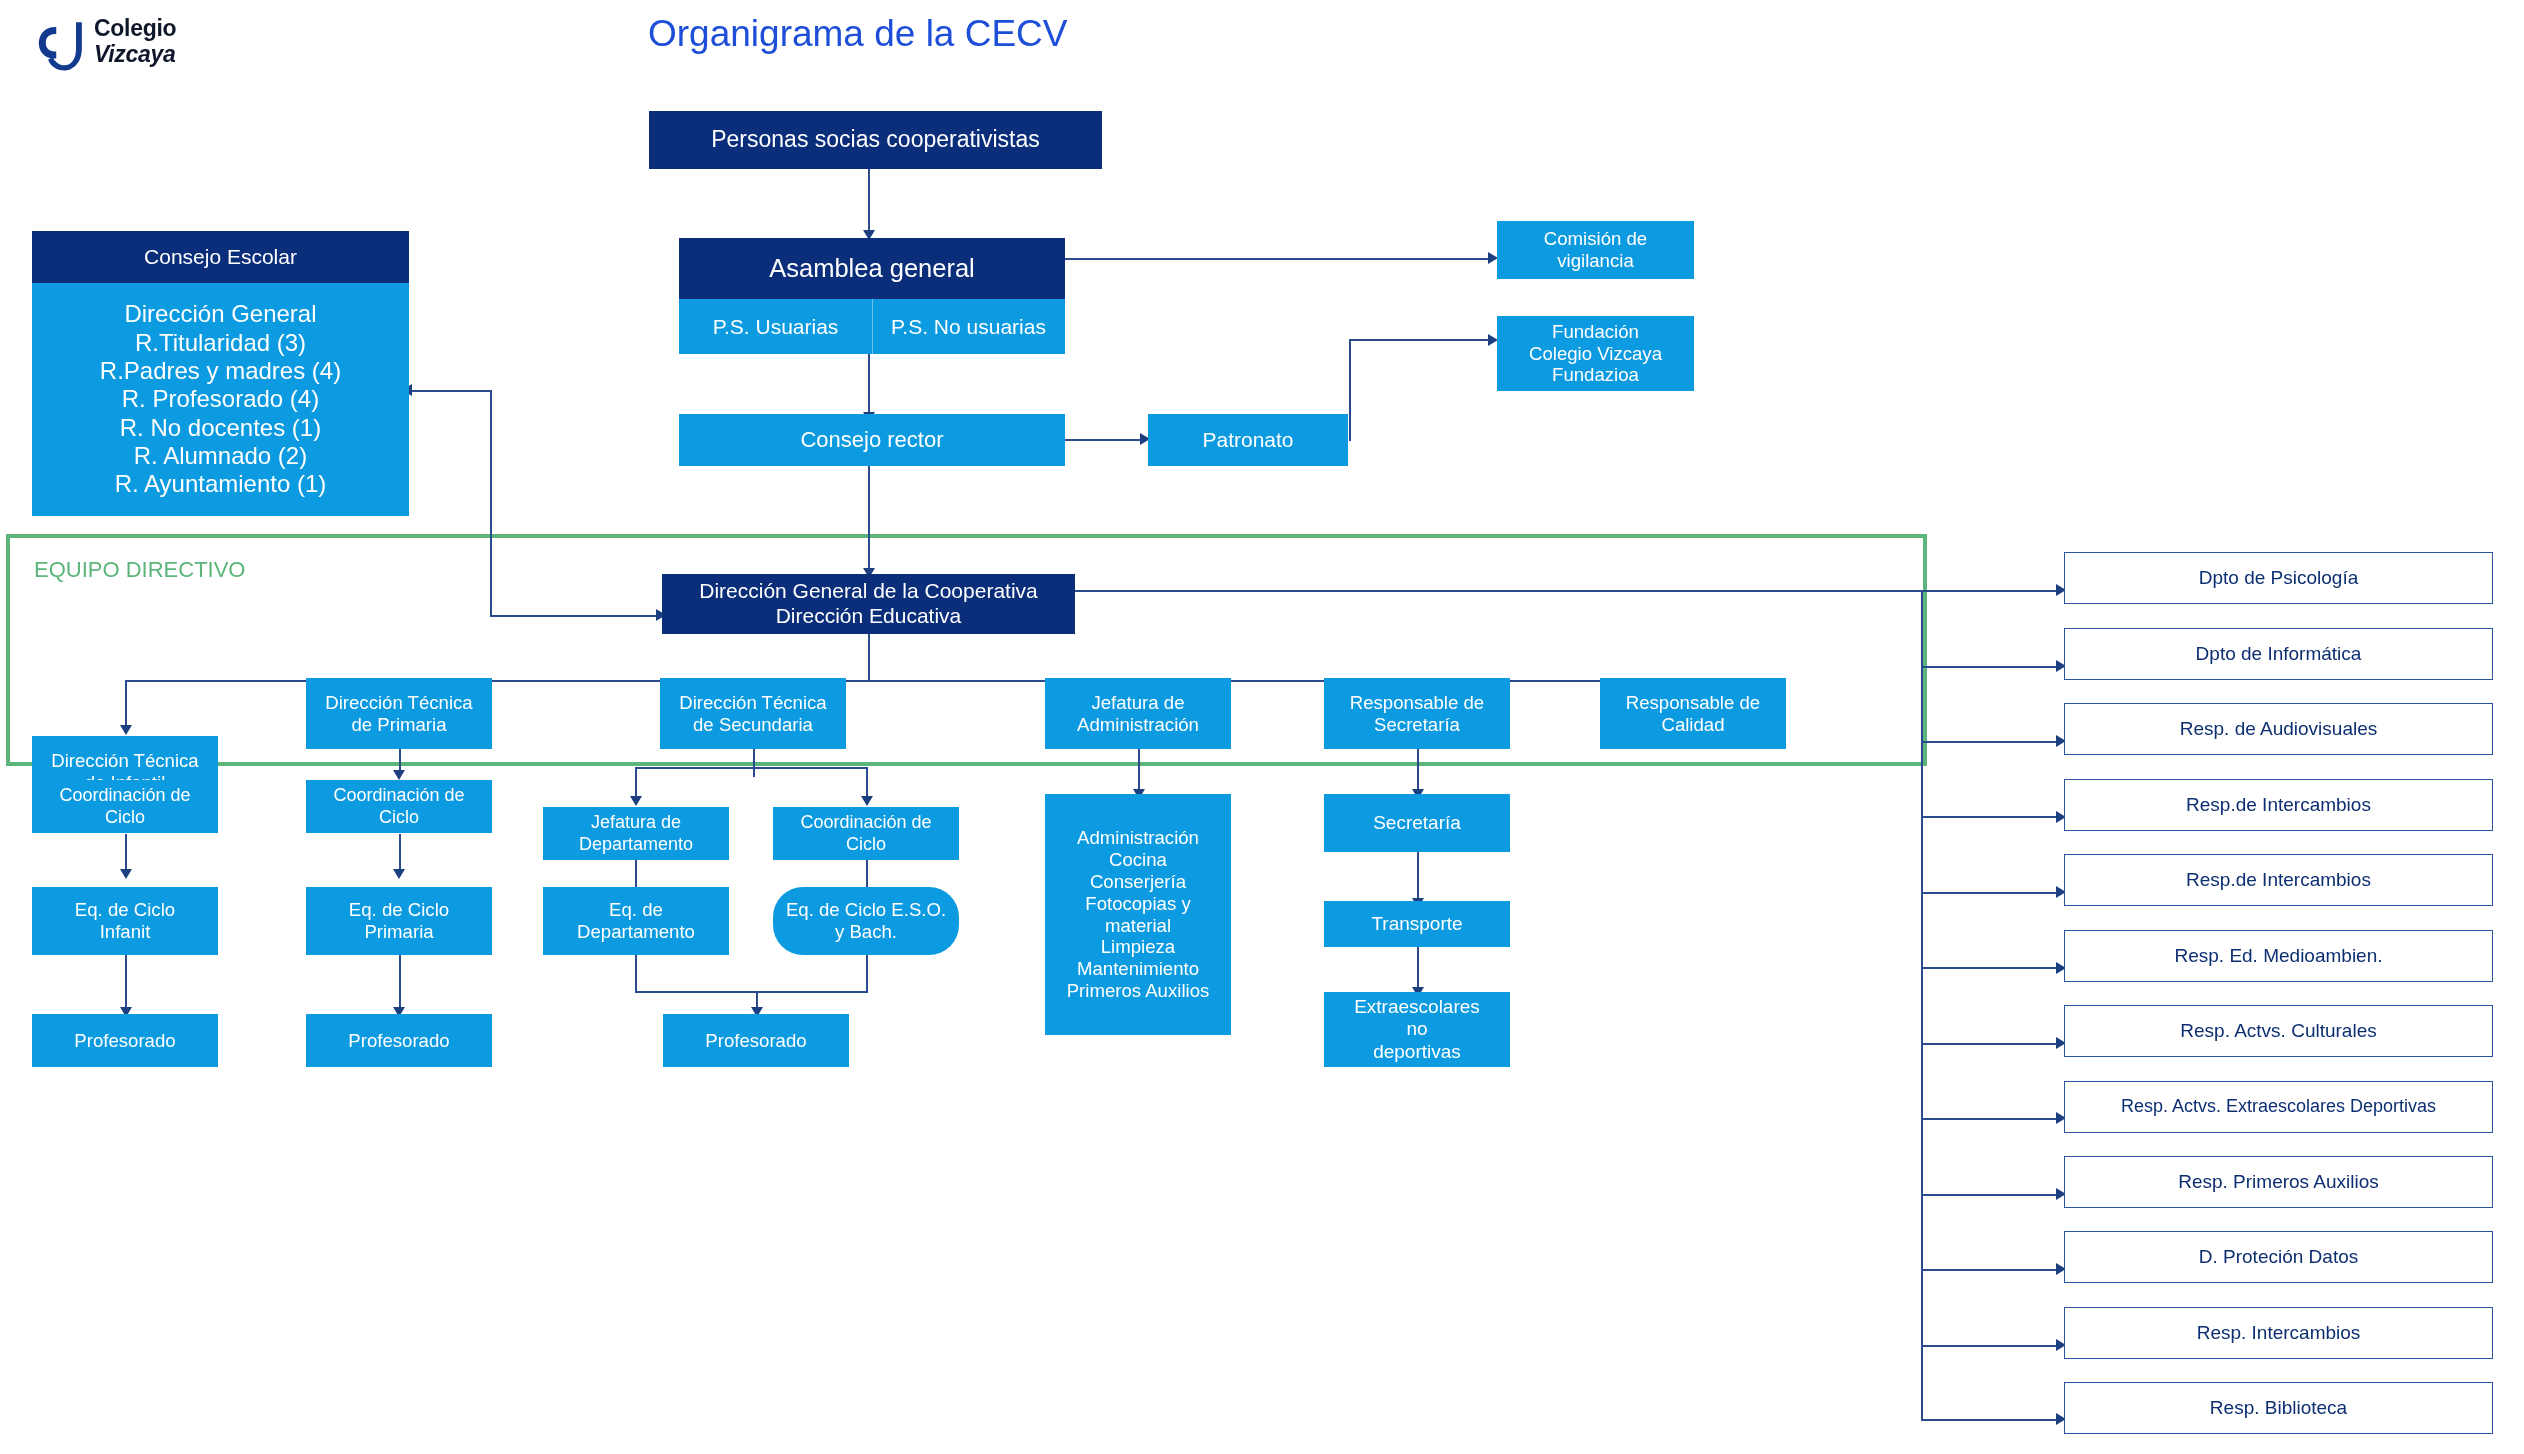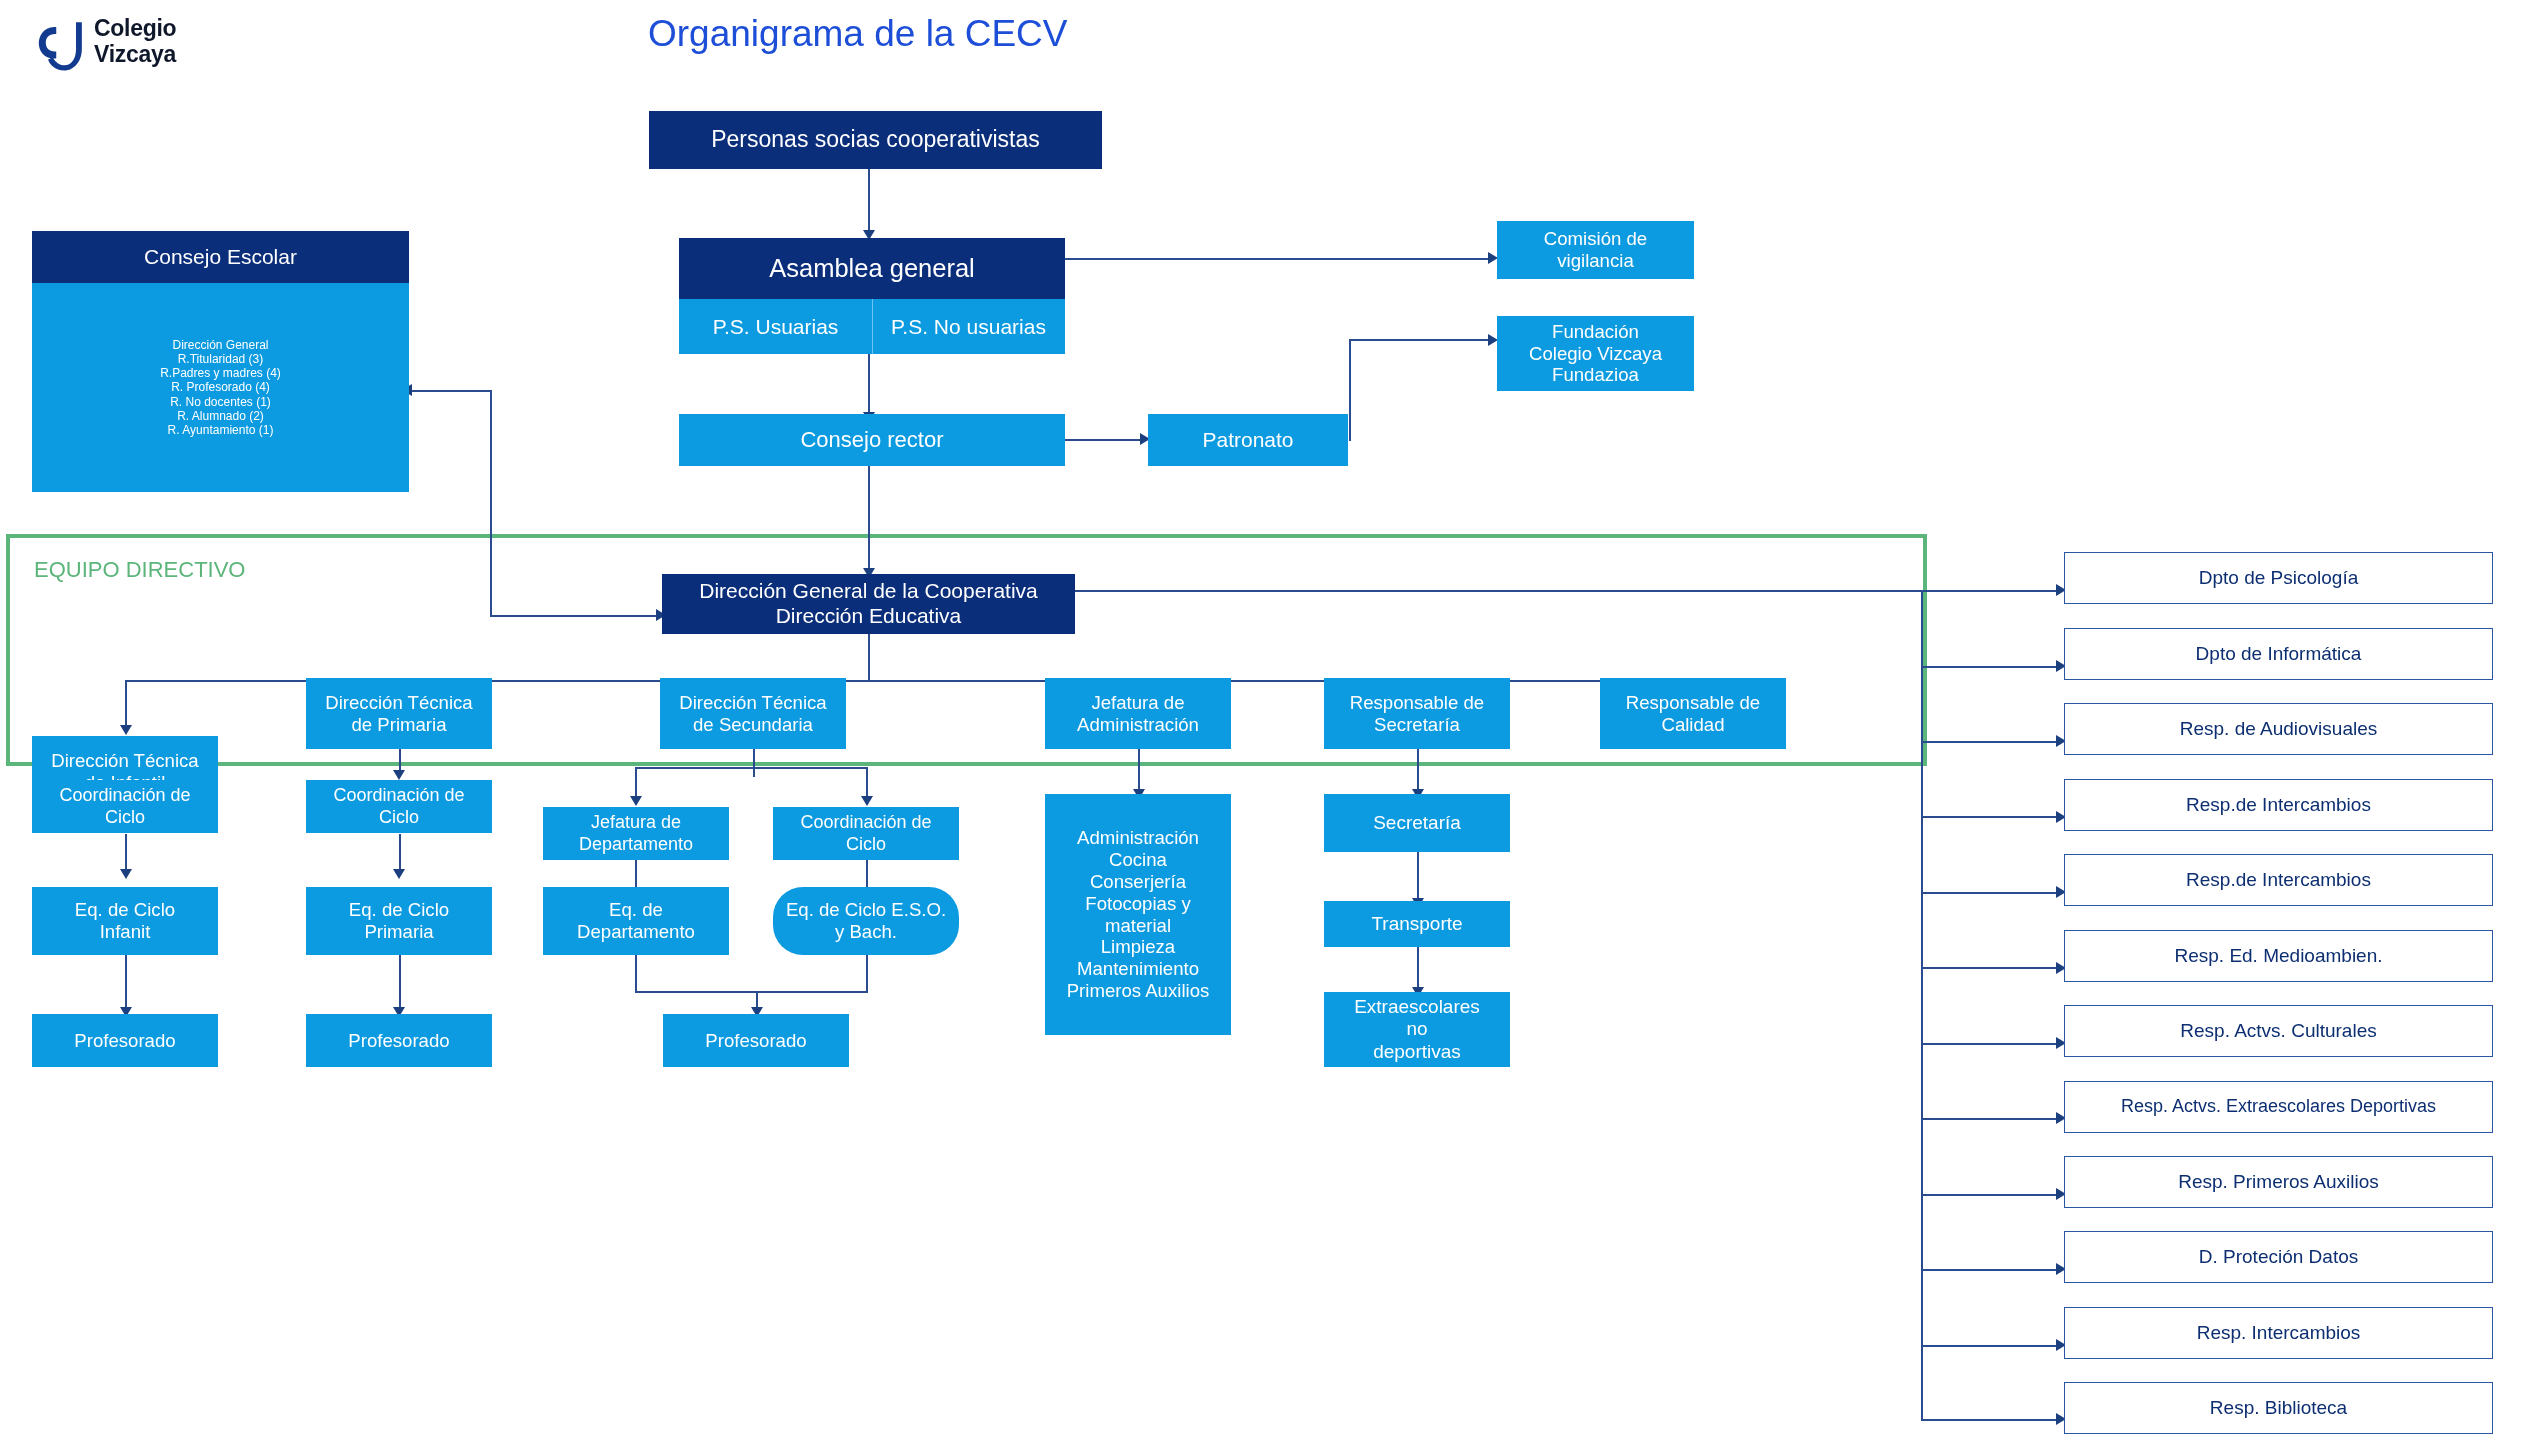--- a/index.html
+++ b/index.html
@@ -78,21 +78,21 @@
 <body>
 
 <div id="stage">
 
   <div class="logo" style="left:26px;top:12.8px;width:221px;height:64px;">
     <svg width="221" height="64" viewBox="0 0 380 110">
       <path d="M52 24 C30 22, 22 40, 22 52 C22 66, 32 80, 52 78 L52 66 C40 67, 34 60, 34 51 C34 42, 40 35, 52 36 Z" fill="#123a8f"></path>
       <path d="M96 16 L96 62 C96 84, 82 99, 66 99 C50 99, 40 88, 38 80 L46 76 C50 84, 57 90, 66 90 C78 90, 86 79, 86 62 L86 16 Z" fill="#123a8f"></path>
     </svg>
     <div class="logo-txt" style="left:68px;top:4.6px;font-size:23px;">Colegio</div>
-    <div class="logo-txt" style="left:68px;top:30px;font-size:23px;">Vizcaya</div>
+    <div class="logo-txt" style="left:68px;top:30px;font-size:23px;font-style:italic;">Vizcaya</div>
   </div>
 
   <div class="title" style="left:648px;top:12.8px;font-size:37px;">Organigrama de la CECV</div>
 
   <div class="greenbox" style="left:5.8px;top:534px;width:1921px;height:232px;"></div>
   <div class="green-label" style="left:34px;top:557px;font-size:22px;">EQUIPO DIRECTIVO</div>
 
   <div class="vline" style="left:868px;top:168px;height:67px;"></div>
   <div class="arr arr-d" style="left:863px;top:230px;"></div>
 
@@ -254,21 +254,21 @@
     <span>Consejo rector</span>
   </div>
 
   <div class="box cyan" style="left:1148px;top:414px;width:200px;height:52px;font-size:21px;">
     <span>Patronato</span>
   </div>
 
   <div class="box navy" style="left:32px;top:231px;width:377px;height:52px;font-size:21px;">
     <span>Consejo Escolar</span>
   </div>
-  <div class="box cyan" style="left:32px;top:283px;width:377px;height:209px;font-size:12px;justify-content:center;">
+  <div class="box cyan" style="left:32px;top:283px;width:377px;height:233px;font-size:24px;justify-content:center;">
     <span>Dirección General</span>
     <span>R.Titularidad (3)</span>
     <span>R.Padres y madres (4)</span>
     <span>R. Profesorado (4)</span>
     <span>R. No docentes (1)</span>
     <span>R. Alumnado (2)</span>
     <span>R. Ayuntamiento (1)</span>
   </div>
 
   <div class="box navy" style="left:662px;top:574px;width:413px;height:60px;font-size:21px;">

